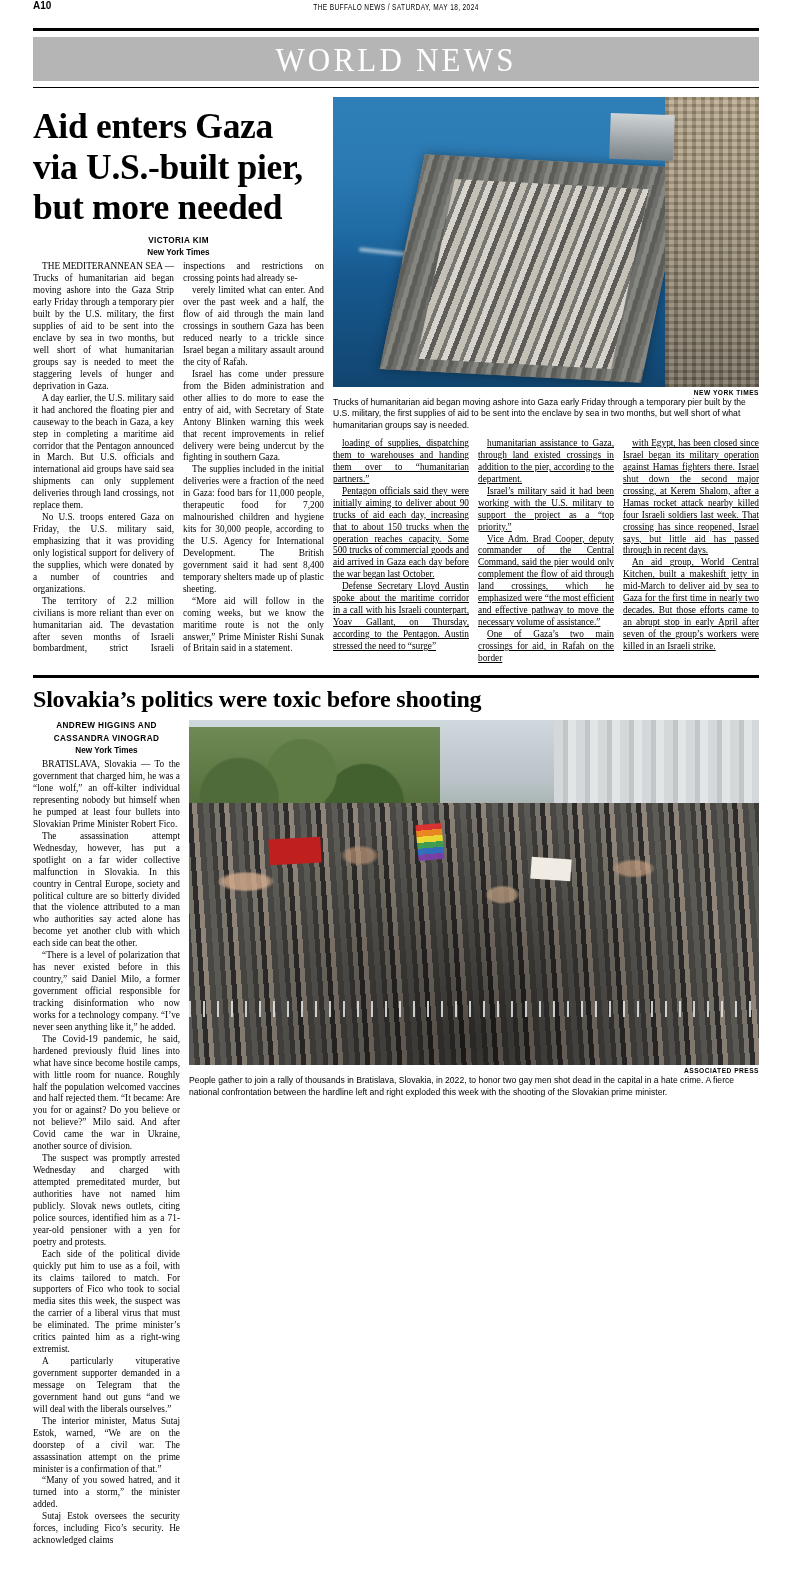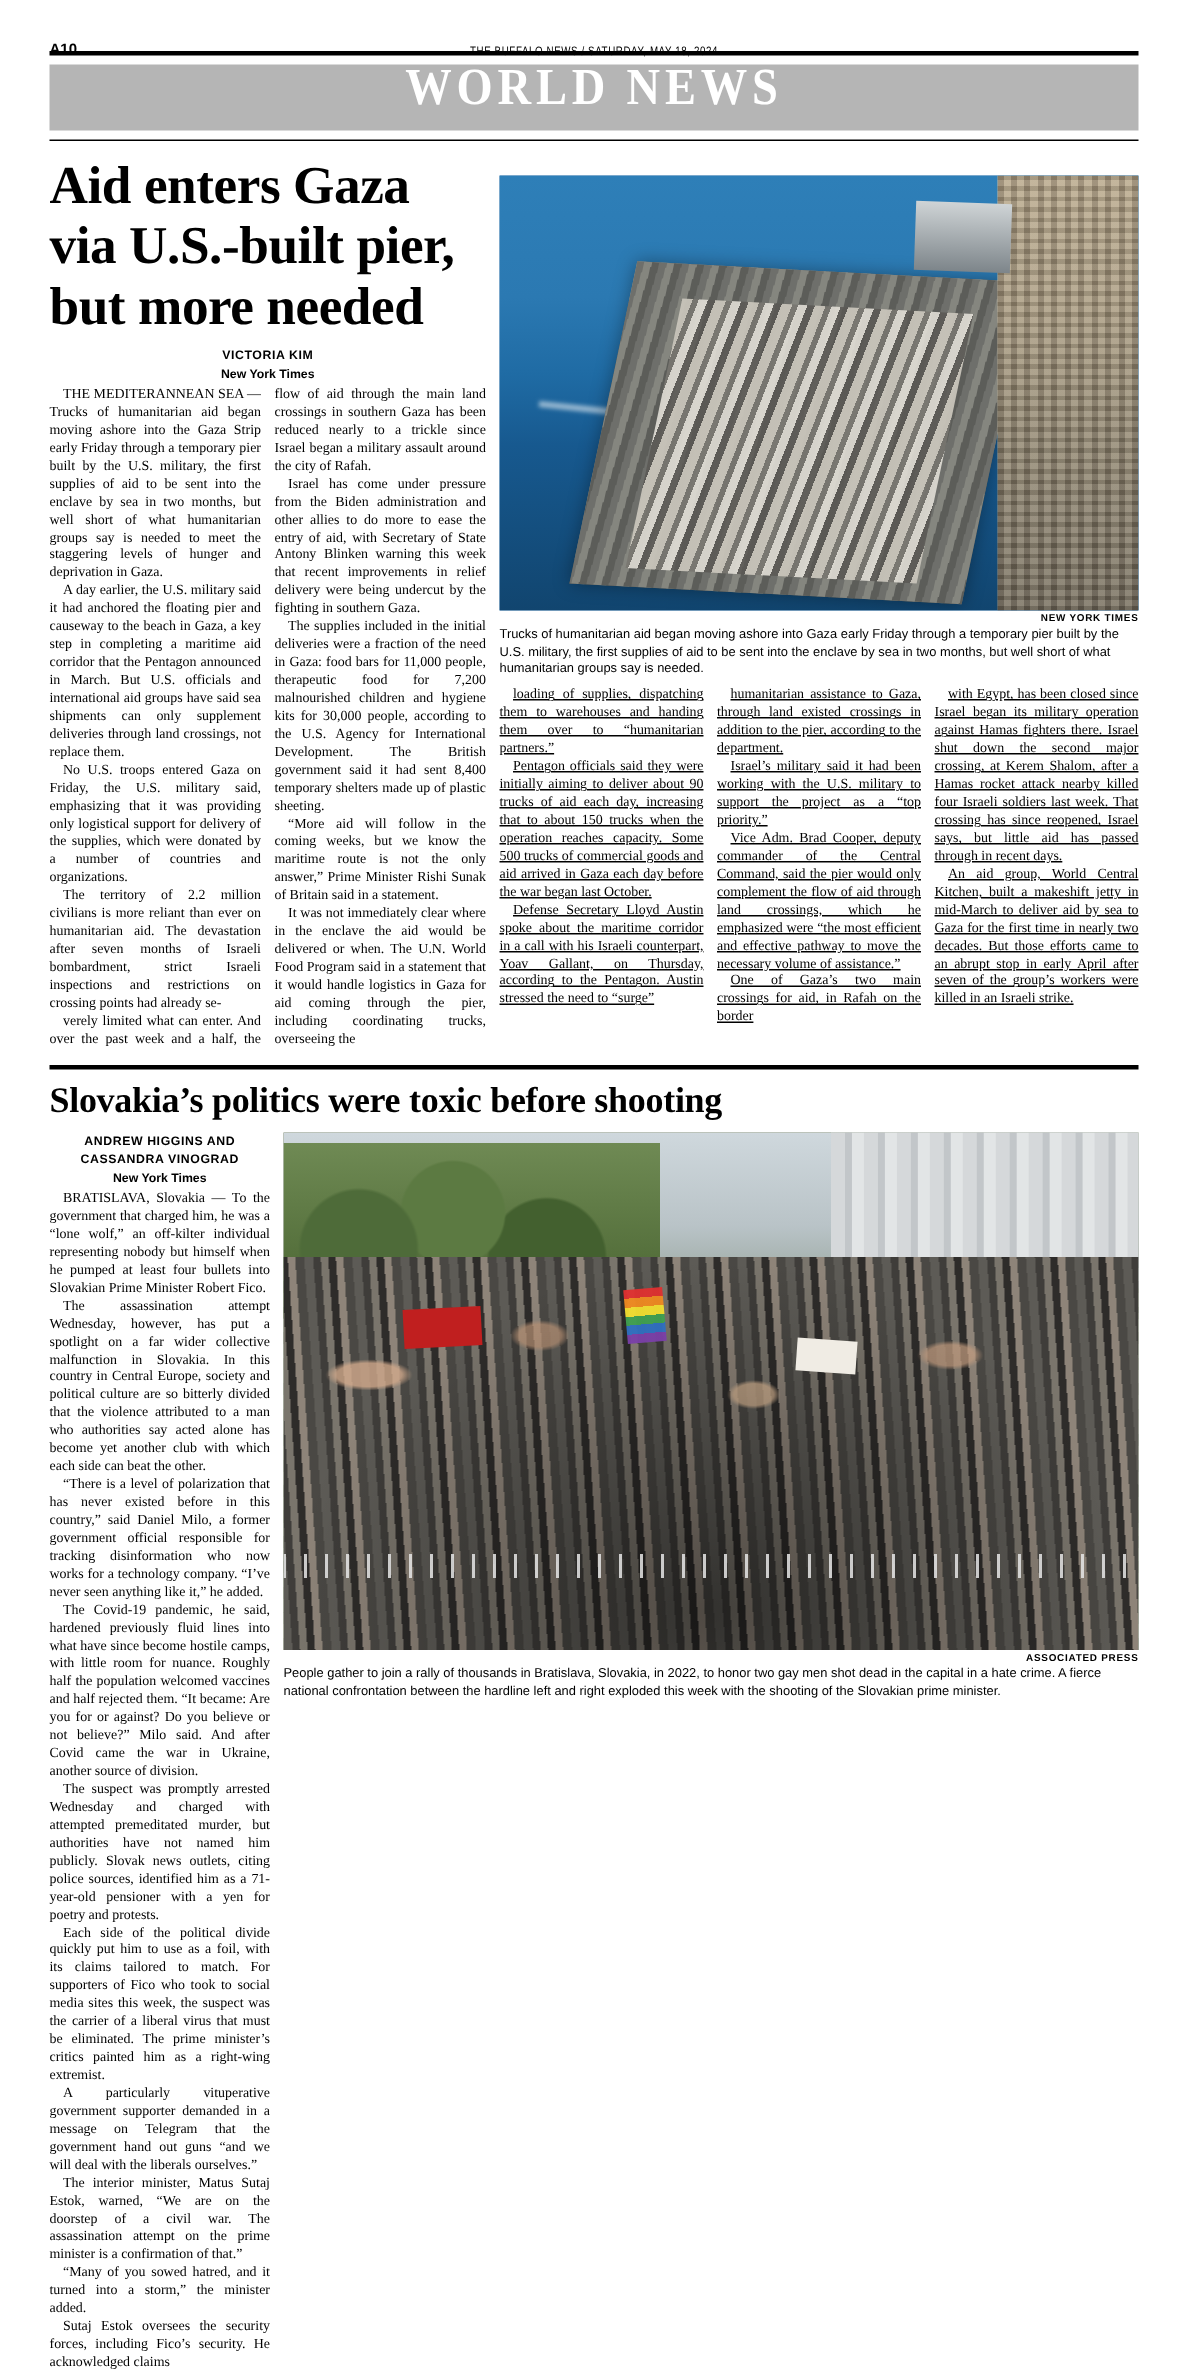--- a/index.html
+++ b/index.html
@@ -21,21 +21,20 @@
     background: #fff;
     box-sizing: border-box;
     padding: 0 33px;
   }
 
   
   .masthead {
     display: flex;
     align-items: baseline;
     justify-content: flex-end;
-    padding-top: 28px;
     height: 22px;
   }
   .folio {
     font-family: "Liberation Sans", sans-serif;
     font-weight: bold;
     font-size: 10px;
     letter-spacing: 0px;
     width: 120px;
   }
   .masthead-center {
@@ -54,22 +53,22 @@
     height: 2.2px;
     margin-top: 6px;
   }
 
   
   .section-banner {
     background: #b5b5b5;
     height: 44px;
     margin-top: 6px;
     display: flex;
+    align-items: center;
     justify-content: center;
-    font-weight: bold;
   }
   .section-banner span {
     font-family: "Liberation Serif", serif;
     color: #ffffff;
     font-size: 31px;
     letter-spacing: 3.2px;
     line-height: 1;
     transform: scaleY(1.12);
   }
   .rule-single {
@@ -330,21 +329,20 @@
       <div class="byline-org" data-name="article1-byline-org">New York Times</div>
       <div class="body cols2" data-name="article1-top-body">
         <p data-name="paragraph">THE MEDITERANNEAN SEA — Trucks of humanitarian aid began moving ashore into the Gaza Strip early Friday through a temporary pier built by the U.S. military, the first supplies of aid to be sent into the enclave by sea in two months, but well short of what humanitarian groups say is needed to meet the staggering levels of hunger and deprivation in Gaza.</p>
         <p data-name="paragraph">A day earlier, the U.S. military said it had anchored the floating pier and causeway to the beach in Gaza, a key step in completing a maritime aid corridor that the Pentagon announced in March. But U.S. officials and international aid groups have said sea shipments can only supplement deliveries through land crossings, not replace them.</p>
         <p data-name="paragraph">No U.S. troops entered Gaza on Friday, the U.S. military said, emphasizing that it was providing only logistical support for delivery of the supplies, which were donated by a number of countries and organizations.</p>
         <p data-name="paragraph">The territory of 2.2 million civilians is more reliant than ever on humanitarian aid. The devastation after seven months of Israeli bombardment, strict Israeli inspections and restrictions on crossing points had already se-</p>
         <p data-name="paragraph">verely limited what can enter. And over the past week and a half, the flow of aid through the main land crossings in southern Gaza has been reduced nearly to a trickle since Israel began a military assault around the city of Rafah.</p>
         <p data-name="paragraph">Israel has come under pressure from the Biden administration and other allies to do more to ease the entry of aid, with Secretary of State Antony Blinken warning this week that recent improvements in relief delivery were being undercut by the fighting in southern Gaza.</p>
         <p data-name="paragraph">The supplies included in the initial deliveries were a fraction of the need in Gaza: food bars for 11,000 people, therapeutic food for 7,200 malnourished children and hygiene kits for 30,000 people, according to the U.S. Agency for International Development. The British government said it had sent 8,400 temporary shelters made up of plastic sheeting.</p>
         <p data-name="paragraph">“More aid will follow in the coming weeks, but we know the maritime route is not the only answer,” Prime Minister Rishi Sunak of Britain said in a statement.</p>
-        <p data-name="paragraph">It was not immediately clear where in the enclave the aid would be delivered or when. The U.N. World Food Program said in a statement that it would handle logistics in Gaza for aid coming through the pier, including coordinating trucks, overseeing the</p>
       </div>
     </div>
 
     <div class="a1-right" data-name="article1-right-column">
       <div class="photo1" data-name="article1-photo">
         <div class="sea" data-name="photo-sea"></div>
         <div class="wake" data-name="photo-wake"></div>
         <div class="boat" data-name="photo-boat"></div>
         <div class="pier" data-name="photo-pier"></div>
         <div class="trucks" data-name="photo-truck-convoy"></div>

